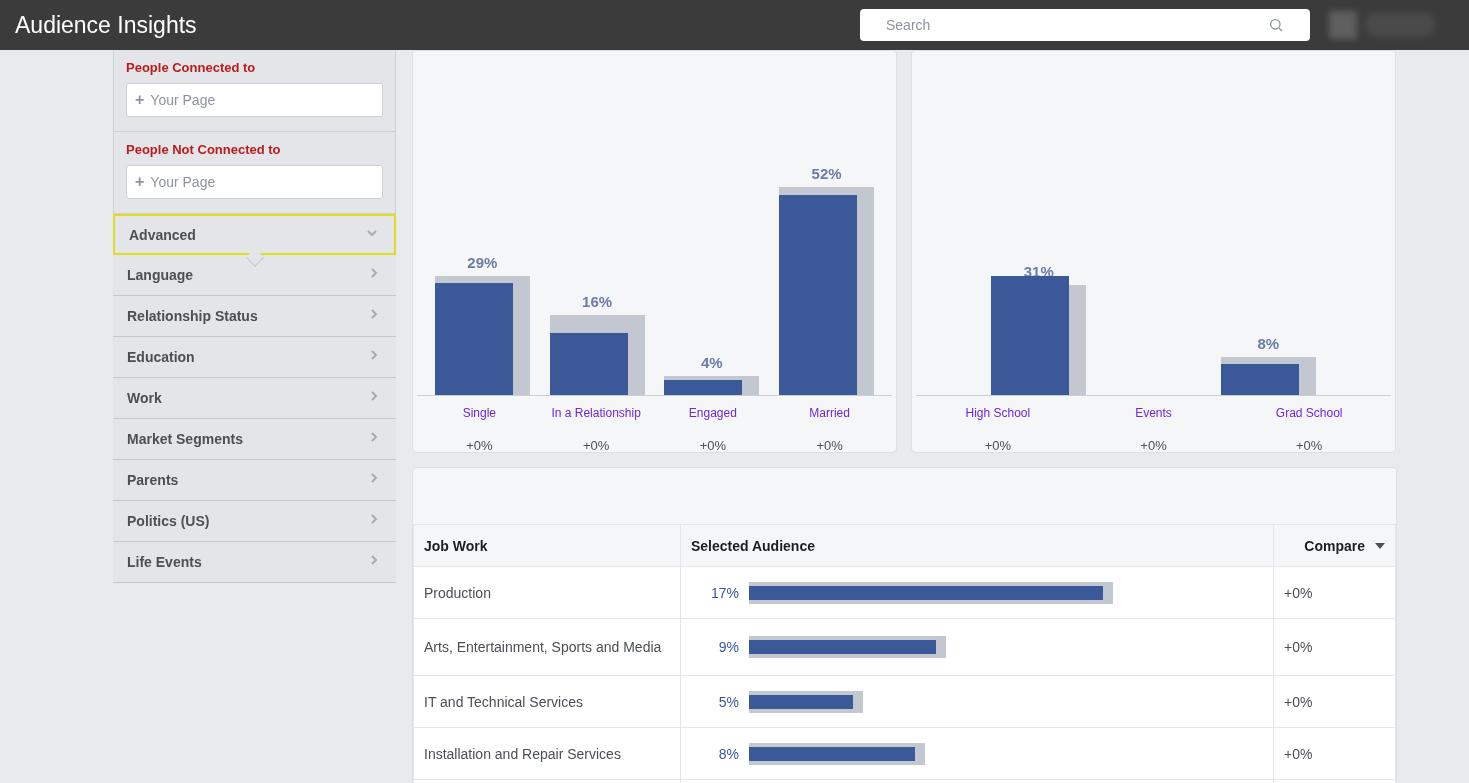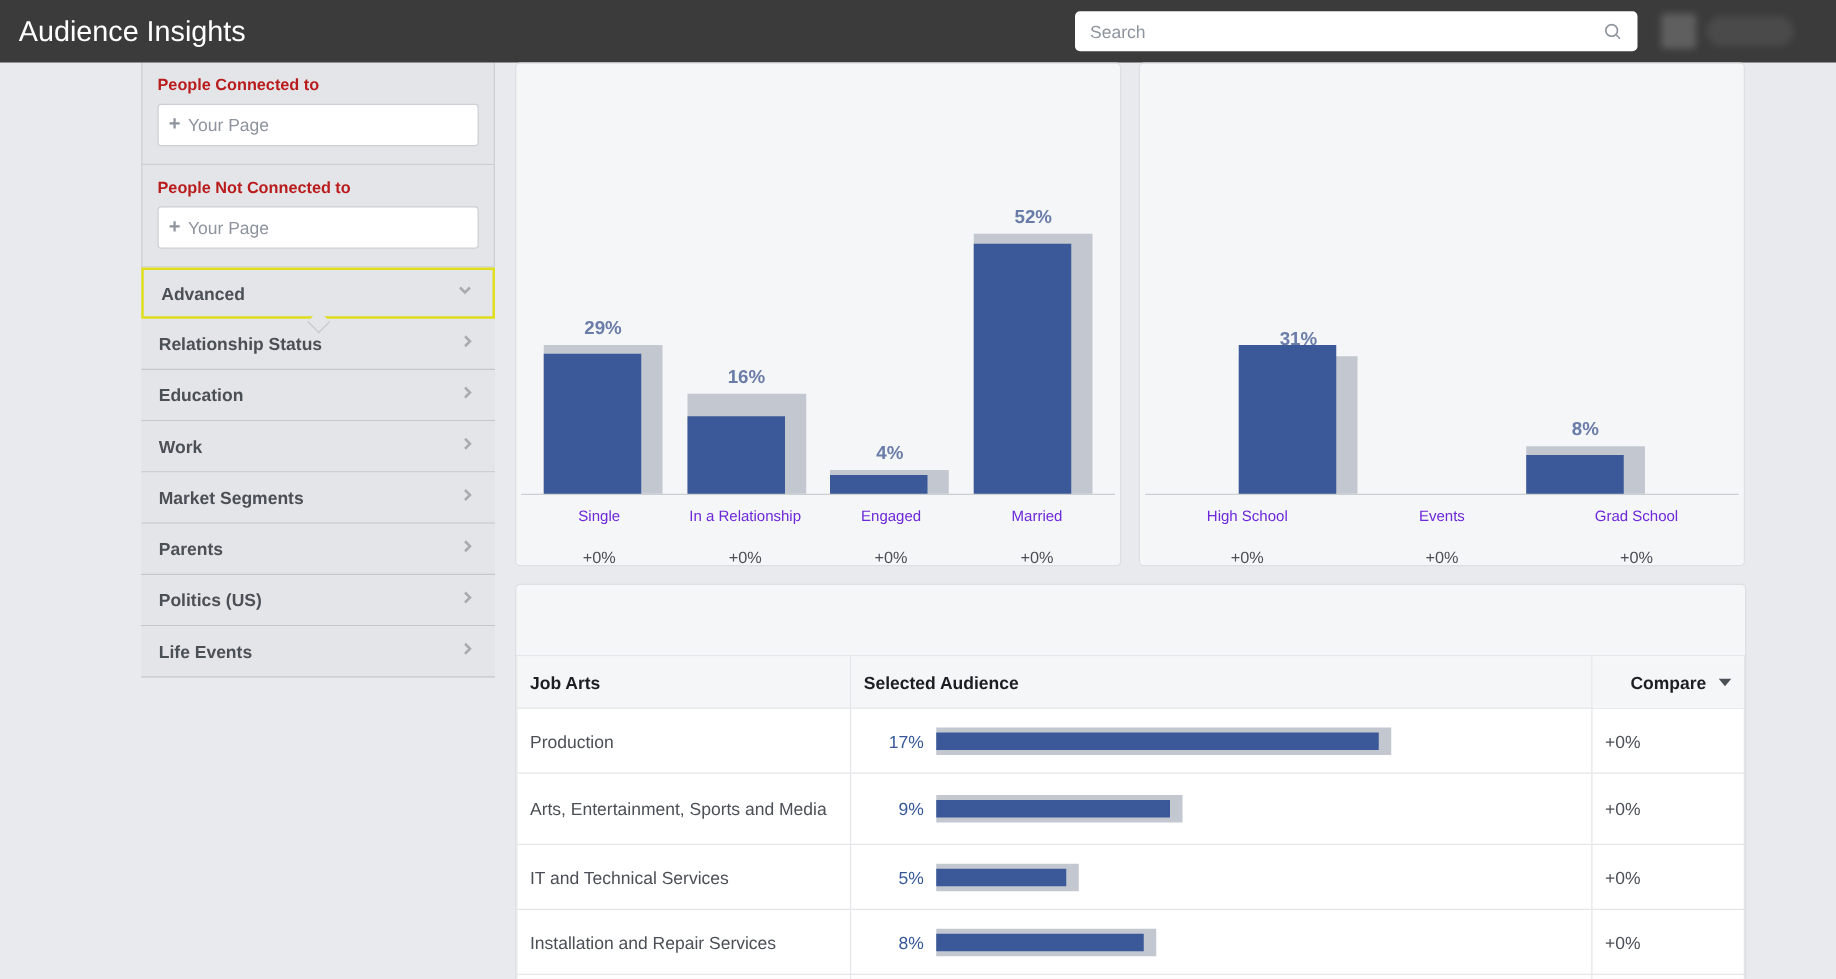--- a/index.html
+++ b/index.html
@@ -26,21 +26,21 @@
   }
   .search-wrapper {
     position: absolute;
     left: 860px;
     width: 450px;
     height: 32px;
     background: #fff;
     border-radius: 4px;
     display: flex;
     align-items: center;
-    padding: 0 12px;
+    padding: 0 26px;
   }
   .search-input {
     flex: 1;
     border: none;
     outline: none;
     font-size: 14px;
     color: #333;
     background: transparent;
   }
   .search-input::placeholder { color: #8d949e; }
@@ -349,20 +349,26 @@
         <span class="filter-label">Advanced</span>
         <span class="chevron">
           <svg viewBox="0 0 24 24" fill="none" stroke="currentColor" stroke-width="3">
               <polyline points="6 9 12 15 18 9"></polyline>
             </svg>
         </span>
       </div>
 
       <div id="filter-list">
           <div class="filter-item">
+            <span class="filter-label">Language</span>
+            <span class="chevron"><svg viewBox="0 0 24 24" fill="none" stroke="currentColor" stroke-width="3">
+                <polyline points="9 6 15 12 9 18"></polyline>
+              </svg></span>
+          </div>
+          <div class="filter-item">
             <span class="filter-label">Relationship Status</span>
             <span class="chevron"><svg viewBox="0 0 24 24" fill="none" stroke="currentColor" stroke-width="3">
                 <polyline points="9 6 15 12 9 18"></polyline>
               </svg></span>
           </div>
           <div class="filter-item">
             <span class="filter-label">Education</span>
             <span class="chevron"><svg viewBox="0 0 24 24" fill="none" stroke="currentColor" stroke-width="3">
                 <polyline points="9 6 15 12 9 18"></polyline>
               </svg></span>
@@ -490,21 +496,21 @@
               <div class="bar-delta">+0%</div>
             </div>
           </div>
         </div>
     </div>
 
     <div class="table-card">
       <table class="job-table">
         <thead>
           <tr>
-            <th class="col-title">Job Arts</th>
+            <th class="col-title">Job Work</th>
             <th class="col-audience">Selected Audience</th>
             <th class="col-compare col-compare-h">
               <div class="compare-header-inner">
                 <span>Compare</span>
                 <span class="tri-down"></span>
               </div>
             </th>
           </tr>
         </thead>
         <tbody id="job-rows">

